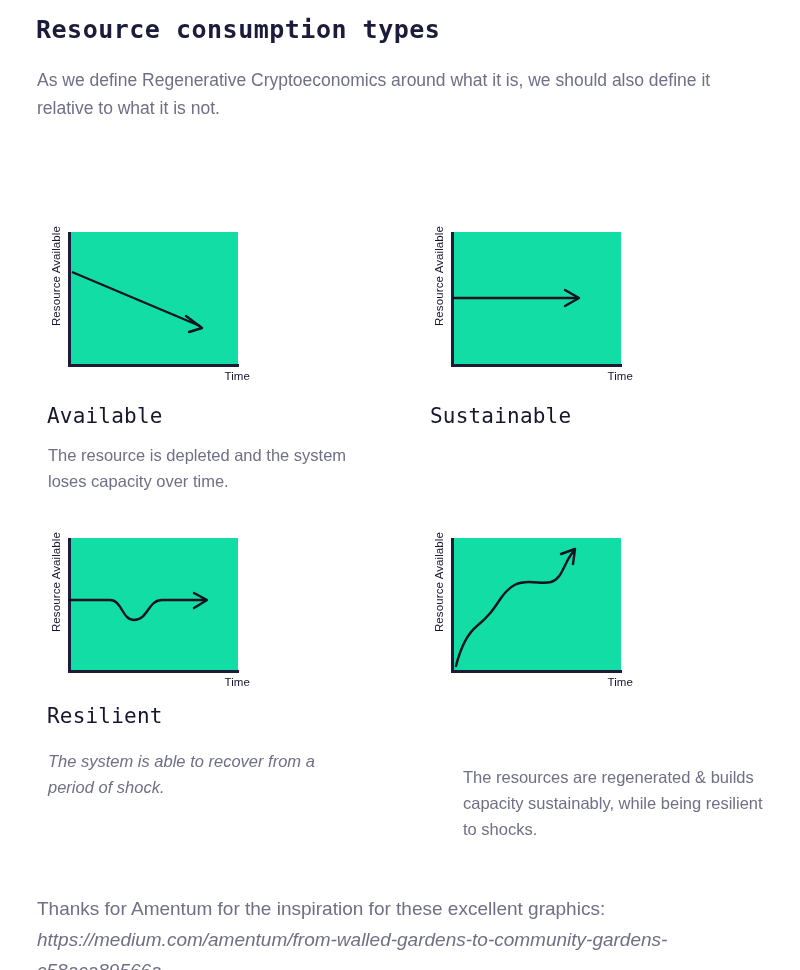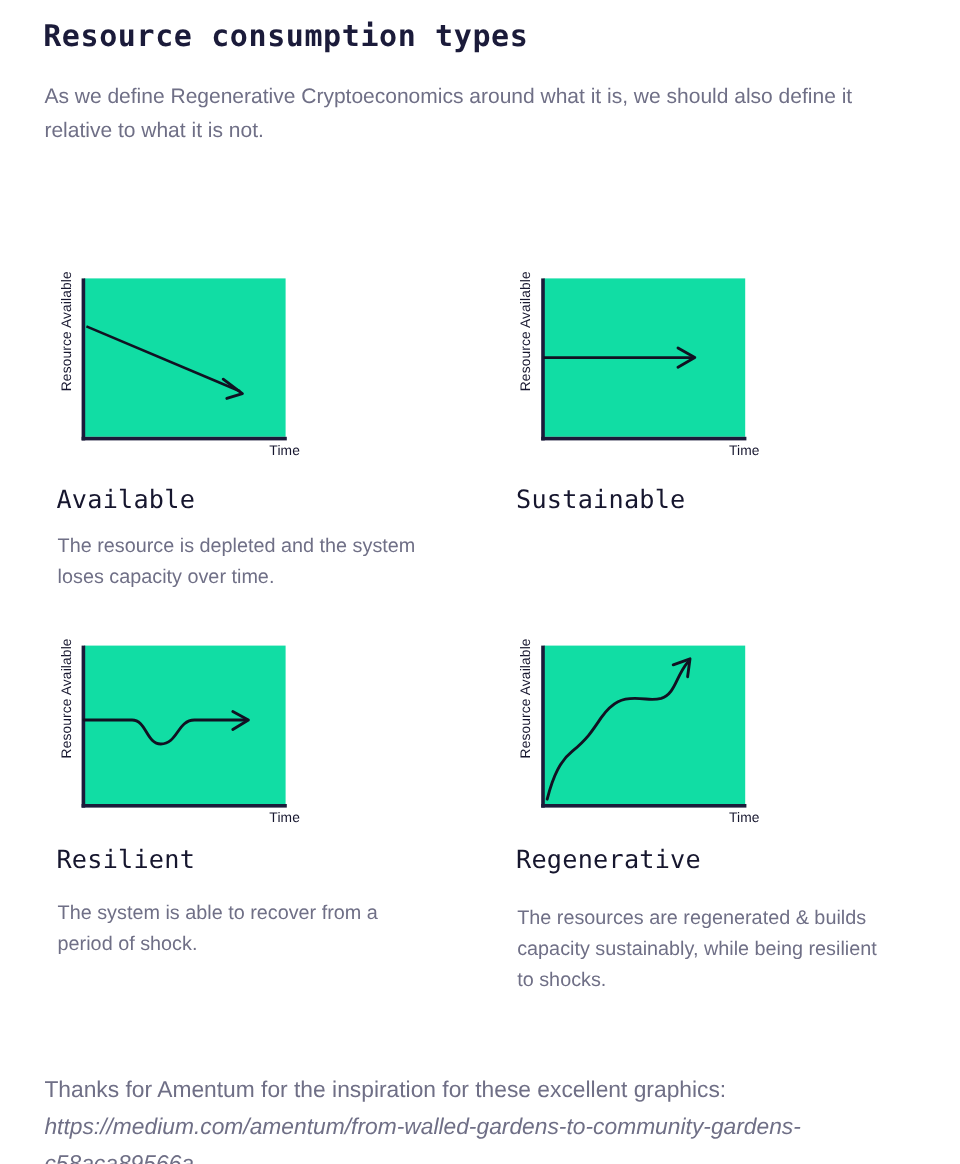--- a/index.html
+++ b/index.html
@@ -141,23 +141,23 @@
   .quad-desc {
     position: absolute;
     left: 12px;
     top: 210px;
     width: 300px;
     font-size: 16.5px;
     line-height: 26px;
     color: #6f6f86;
   }
   .quad-bl .quad-title { top: 166px; }
-  .quad-bl .quad-desc  { top: 210px; }
+  .quad-bl .quad-desc  { top: 210px; font-style: italic; }
   .quad-br .quad-title { top: 166px; }
-  .quad-br .quad-desc  { top: 214px; }
+  .quad-br .quad-desc  { top: 226px; margin-left: 32px; }
 
   
   .footer {
     position: absolute;
     left: 37px;
     top: 874px;
     width: 740px;
     font-size: 19px;
     line-height: 31px;
     color: #6f6f86;
@@ -235,19 +235,18 @@
         <div class="plot-box"></div>
         <div class="axis-y"></div>
         <div class="axis-x"></div>
         <svg class="curve" viewBox="0 0 168 132">
           <path d="M3,128 C8,108 14,96 24,88 C36,78 40,72 48,60 C58,46 66,44 76,44 C86,44 90,46 98,44 C110,40 110,26 120,14" fill="none" stroke="#111122" stroke-width="2.4" stroke-linecap="round"></path>
           <path d="M108,16 L122,11 L120,26" fill="none" stroke="#111122" stroke-width="2.4" stroke-linecap="round" stroke-linejoin="round"></path>
         </svg>
         <div class="xlabel">Time</div>
       </div>
     </div>
-    <div class="quad-title">Regenerative</div>
     <div class="quad-desc">The resources are regenerated &amp; builds capacity sustainably, while being resilient to shocks.</div>
   </div>
 
   <p class="footer"><span>Thanks for Amentum for the inspiration for these excellent graphics: </span><span class="url">https://medium.com/amentum/from-walled-gardens-to-community-gardens-c58aca89566a</span></p>
 
 </div>
 
 </body></html>

